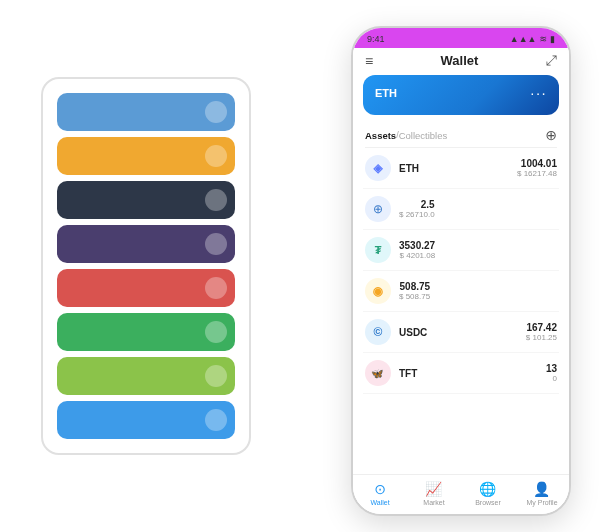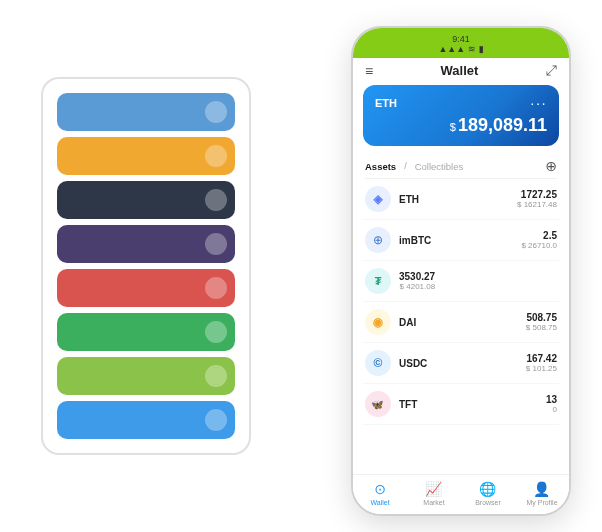--- a/index.html
+++ b/index.html
@@ -81,22 +81,21 @@
     }
 
     
     .status-bar {
       display: flex;
       justify-content: space-between;
       align-items: center;
       padding: 6px 14px 4px;
       font-size: 9px;
       color: #333;
-      background: #84cc16;
-      flex-direction: column;
+      background: #d946ef;
     }
 
     .status-icons {
       display: flex;
       gap: 3px;
       align-items: center;
     }
 
     
     .phone-header {
@@ -167,21 +166,21 @@
     
     .assets-header {
       display: flex;
       align-items: center;
       justify-content: space-between;
       padding: 4px 12px 4px;
     }
 
     .assets-tabs {
       display: flex;
-      gap: 8px;
+      gap: 0;
       font-size: 9.5px;
     }
 
     .assets-tab-active {
       color: #1a1a1a;
       font-weight: 600;
     }
 
     .assets-tab-inactive {
       color: #aaa;
@@ -338,67 +337,62 @@
         <span class="header-icon">≡</span>
         <span class="header-title">Wallet</span>
         <span class="header-icon">⤢</span>
       </div>
 
       <div class="eth-card">
         <div class="eth-card-header">
           <span class="eth-label">ETH</span>
           <span class="eth-dots">···</span>
         </div>
-        <div class="eth-balance">
-          <span class="eth-currency">$</span><span>189,089.11</span>
-        </div>
       </div>
 
       <div class="assets-header">
         <div class="assets-tabs">
           <span class="assets-tab-active">Assets</span>
           <span style="color:#aaa;font-size:9px;">/</span>
           <span class="assets-tab-inactive">Collectibles</span>
         </div>
         <span class="assets-add">⊕</span>
       </div>
 
       <div class="divider"></div>
 
       <div class="asset-list">
 
         <div class="asset-row">
           <div class="asset-icon eth-coin" style="color:#5C7CFF; font-weight:bold;">◈</div>
           <span class="asset-name">ETH</span>
           <div class="asset-values">
-            <div class="asset-amount">1727.25</div>
+            <div class="asset-amount">1004.01</div>
             <div class="asset-usd">$ 16217.48</div>
           </div>
         </div>
 
         <div class="asset-row">
           <div class="asset-icon imbtc-coin" style="color:#3D7CCA;">⊕</div>
-          <span class="asset-name">imBTC</span>
           <div class="asset-values">
             <div class="asset-amount">2.5</div>
             <div class="asset-usd">$ 26710.0</div>
           </div>
         </div>
 
         <div class="asset-row">
           <div class="asset-icon usdt-coin" style="color:#26A17B; font-weight:bold; font-size:11px;">₮</div>
           <div class="asset-values">
             <div class="asset-amount">3530.27</div>
             <div class="asset-usd">$ 4201.08</div>
           </div>
         </div>
 
         <div class="asset-row">
           <div class="asset-icon dai-coin" style="color:#F5A623; font-weight:bold;">◉</div>
-          <span class="asset-name">DAI</span>
           <div class="asset-values">
             <div class="asset-amount">508.75</div>
             <div class="asset-usd">$ 508.75</div>
           </div>
         </div>
 
         <div class="asset-row">
           <div class="asset-icon usdc-coin" style="color:#2775CA; font-weight:bold;">©</div>
           <span class="asset-name">USDC</span>
           <div class="asset-values">

